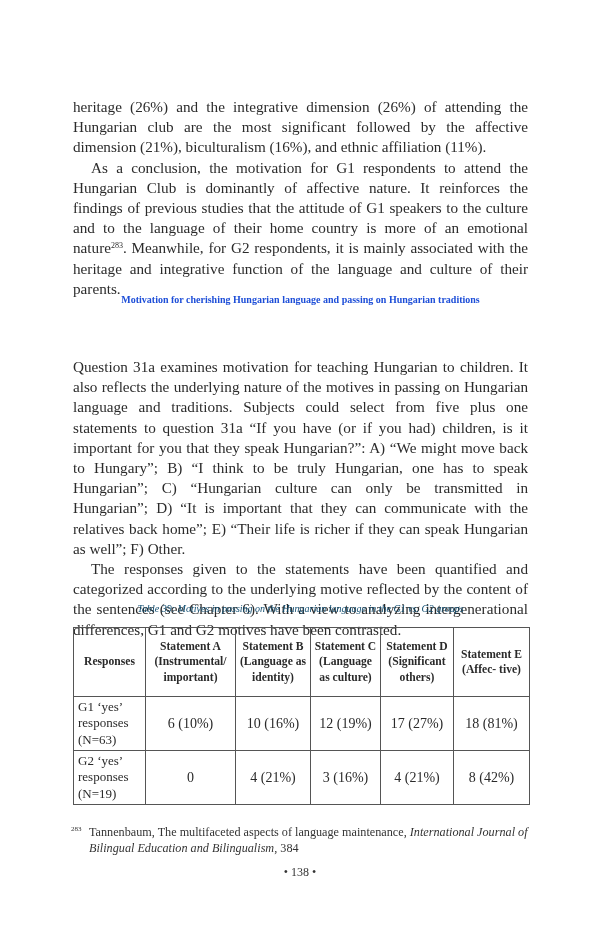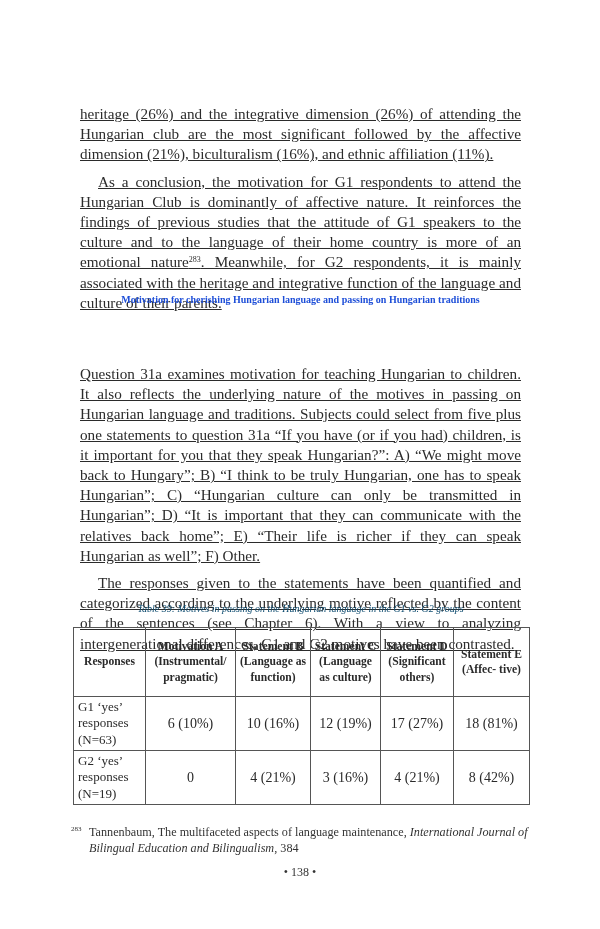--- a/index.html
+++ b/index.html
@@ -4,21 +4,21 @@
 <style>
   html, body { margin:0; padding:0; background:#ffffff; }
   body { width:600px; height:929px; position:relative; overflow:hidden;
          font-family:"DejaVu Serif","Liberation Serif",serif; color:#2a2a2a; }
   .page { position:absolute; left:0; top:0; width:600px; height:929px; }
   .running-head { position:absolute; top:58px; left:0; width:600px; text-align:center;
          font-family:"Liberation Serif",serif; font-size:11px; letter-spacing:1px;
          font-variant:small-caps; color:#333; }
   .text { position:absolute; left:73px; width:455px; font-family:"Liberation Serif",serif;
           font-size:15.2px; line-height:20.2px; text-align:justify; color:#2b2b2b; }
-  .text p { margin:7px;text-decoration:underline; }
+  .text p { margin:0; }
   .indent { text-indent:18px; }
   sup { font-size:8px; line-height:0; vertical-align:5px; }
   .heading { position:absolute; left:73px; width:455px; top:289px; text-align:center;
              font-family:"Liberation Serif",serif; font-weight:bold; font-size:10px; line-height:21px; color:#1d4ed8; }
   .caption { position:absolute; left:73px; width:455px; top:603px; text-align:center;
              font-family:"Liberation Serif",serif; font-style:italic; font-size:10px; color:#0c4a6e; }
   table.data { position:absolute; left:73px; top:627px; width:456px; border-collapse:collapse;
                font-family:"Liberation Serif",serif; font-size:12.5px; color:#2a2a2a; table-layout:fixed; }
   table.data th, table.data td { border:1px solid #555; text-align:center; vertical-align:middle; padding:0 2px; }
   table.data th { font-weight:bold; font-size:11.6px; line-height:15.5px; height:68px; }
@@ -56,22 +56,22 @@
       <col style="width:72px">
         <col style="width:90px">
         <col style="width:75px">
         <col style="width:70px">
         <col style="width:73px">
         <col style="width:76px">
     </colgroup>
     <thead>
       <tr>
         <th>Responses</th>
-        <th>Motivation A (Instrumental/ pragmatic)</th>
-        <th>Statement B (Language as function)</th>
+        <th>Statement A (Instrumental/ important)</th>
+        <th>Statement B (Language as identity)</th>
         <th>Statement C (Language as culture)</th>
         <th>Statement D (Significant others)</th>
         <th>Statement E (Affec- tive)</th>
       </tr>
     </thead>
     <tbody>
       <tr>
         <td class="rowhead">G1 ‘yes’ responses (N=63)</td>
         <td>6 (10%)</td>
         <td>10 (16%)</td>

